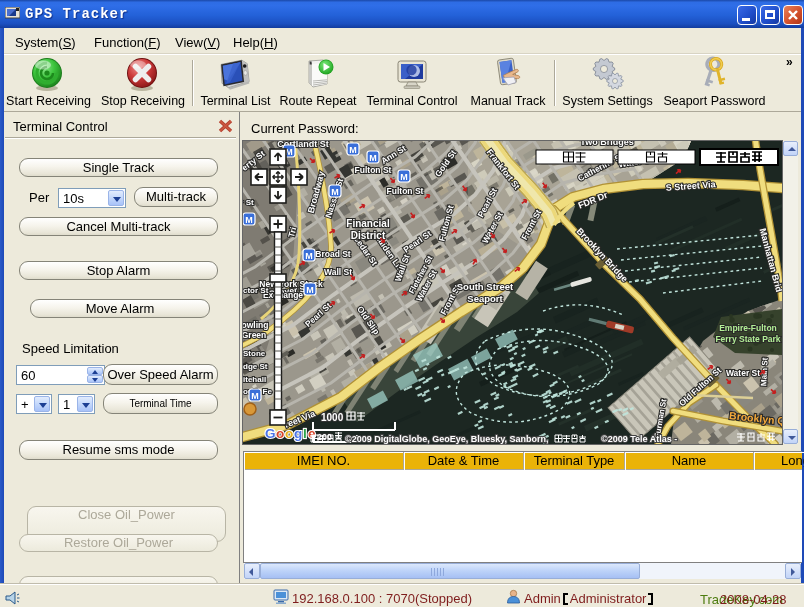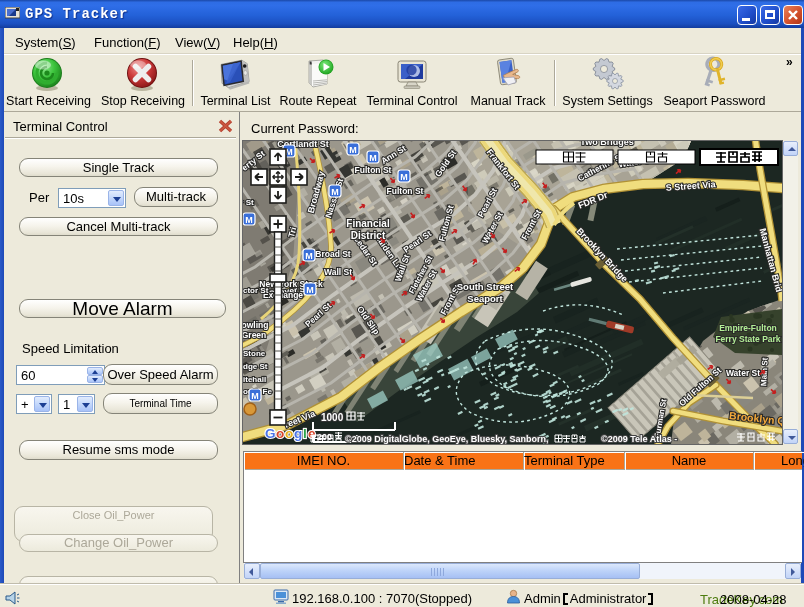--- a/index.html
+++ b/index.html
@@ -13,21 +13,21 @@
 .tbi{text-align:center;font:12.5px "Liberation Sans";color:#000}
 #main{left:0;top:111px;width:804px;height:473px;background:#edeadb;border-top:1px solid #aca899}
 #lblue{left:0;top:28px;width:4px;height:579px;background:linear-gradient(90deg,#2a5ac8,#1e4ab8)}
 #rblue{left:801px;top:28px;width:3px;height:579px;background:#1e4ab8}
 .btn{background:linear-gradient(180deg,#ffffff 0%,#f6f4ec 45%,#e9e6d8 85%,#dfdccc 100%);border:1px solid #858478;border-radius:9px;font:13px "Liberation Sans";color:#000;text-align:center}
 .btn.dis{color:#aca899;border-color:#b8b5a5;background:linear-gradient(180deg,#f8f6ee,#eceadc)}
 .combo{background:#fff;border:1px solid #7f9db9;font:13px "Liberation Sans"}
 .cbtn{position:absolute;right:1px;top:1px;bottom:1px;width:16px;background:linear-gradient(180deg,#e2ecfd 0%,#c4d8fb 50%,#a8c2f8 100%);border:1px solid #9ab4e8;border-radius:2px}
 .arrow-dn{position:absolute;left:4px;top:6px;width:0;height:0;border-left:4px solid transparent;border-right:4px solid transparent;border-top:5px solid #1c3f94}
 #statusbar{left:0;top:584px;width:804px;height:23px;background:#edeadb;border-top:1px solid #fff;box-shadow:0 -1px 0 #c0bcac}
-.sbtxt{font:13px "Liberation Sans";color:#000000}
+.sbtxt{font:13px "Liberation Sans";color:#7f1d1d}
 svg{display:block}
 </style></head><body>
 <div id="win">
 
 <div id="title" class="abs"></div>
 <div class="abs" style="left:5px;top:7px;width:15px;height:13px">
 <svg width="15" height="13">
         <rect x="0" y="0" width="15" height="11" fill="#e8e4d8" stroke="#404040"></rect>
         <rect x="2" y="2" width="9" height="7" fill="#1a3a8c"></rect>
         <path d="M2,2 l9,0 l-7,7 l-2,0 z" fill="#4a6fd0"></path>
@@ -187,21 +187,22 @@
 <div class="abs btn" style="left:19px;top:158px;width:199px;height:19px;line-height:17px;font-size:13px">Single Track</div>
 <div class="abs" style="left:29px;top:190px;font:13px 'Liberation Sans'">Per</div>
 <div class="abs combo" style="left:58px;top:188px;width:68px;height:20px">
       <span style="position:absolute;left:4px;top:2px">10s</span>
       <div class="cbtn">
         <div class="arrow-dn"></div>
       </div>
     </div>
 <div class="abs btn" style="left:134px;top:187px;width:84px;height:20px;line-height:18px;font-size:13px">Multi-track</div>
 <div class="abs btn" style="left:19px;top:217px;width:199px;height:19px;line-height:17px;font-size:13px">Cancel Multi-track</div>
-<div class="abs btn" style="left:19px;top:299px;width:207px;height:19px;line-height:17px;font-size:19px">Move Alarm</div>
+<div class="abs btn" style="left:19px;top:261px;width:199px;height:19px;line-height:17px;font-size:13px">Stop Alarm</div>
+<div class="abs btn" style="left:30px;top:299px;width:180px;height:19px;line-height:17px;font-size:13px">Move Alarm</div>
 <div class="abs" style="left:22px;top:341px;font:13px 'Liberation Sans'">Speed Limitation</div>
 <div class="abs combo" style="left:16px;top:365px;width:89px;height:20px">
       <span style="position:absolute;left:4px;top:2px">60</span>
 <div class="cbtn" style="height:8px;bottom:auto">
         <div style="position:absolute;left:4px;top:2px;width:0;height:0;border-left:3.5px solid transparent;border-right:3.5px solid transparent;border-bottom:4px solid #1c3f94"></div>
       </div>
 <div class="cbtn" style="top:auto;height:8px">
         <div style="position:absolute;left:4px;top:2px;width:0;height:0;border-left:3.5px solid transparent;border-right:3.5px solid transparent;border-top:4px solid #1c3f94"></div>
       </div>
     </div>
@@ -213,22 +214,22 @@
       </div>
     </div>
 <div class="abs combo" style="left:58px;top:394px;width:37px;height:20px">
       <span style="position:absolute;left:4px;top:2px">1</span>
       <div class="cbtn">
         <div class="arrow-dn"></div>
       </div>
     </div>
 <div class="abs btn" style="left:103px;top:393px;width:115px;height:21px;line-height:19px;font-size:10px">Terminal Time</div>
 <div class="abs btn" style="left:19px;top:440px;width:199px;height:20px;line-height:18px;font-size:13px">Resume sms mode</div>
-<div class="abs btn dis" style="left:14px;top:506px;width:199px;height:36px;line-height:16px;font-size:11px">Close Oil_Power</div>
-<div class="abs btn dis" style="left:19px;top:534px;width:199px;height:18px;line-height:16px;font-size:13px">Change Oil_Power</div>
+<div class="abs btn dis" style="left:27px;top:506px;width:199px;height:36px;line-height:16px;font-size:13px">Close Oil_Power</div>
+<div class="abs btn dis" style="left:19px;top:534px;width:199px;height:18px;line-height:16px;font-size:13px">Restore Oil_Power</div>
 <div class="abs" style="left:19px;top:576px;width:199px;height:8px;overflow:hidden">
       <div class="btn dis" style="left:0px;top:0px;width:199px;height:18px;line-height:16px;font-size:13px"></div>
     </div>
 <div class="abs" style="left:239px;top:112px;width:1px;height:472px;background:#808080"></div>
 <div class="abs" style="left:251px;top:121px;font:13px 'Liberation Sans'">Current Password:</div>
 <div class="abs" style="left:243px;top:141px;width:539px;height:303px;outline:1px solid #666">
 <svg width="539" height="303" viewBox="0 0 539 303">
         <defs>
           <clipPath id="cityclip">
             <polygon points="0,0 448,0 440,18 415,34 400,43 360,48 330,56 311,68 298,103 280,127 258,146 218,171 177,198 137,226 98,256 44,284 -4,297 0,303 -10,303 -10,0"></polygon>
@@ -1635,24 +1636,24 @@
     </div>
 <div class="abs" style="left:783px;top:141px;width:15px;height:303px;background:#f2f1e8">
 <div style="position:absolute;top:0;width:15px;height:15px;background:linear-gradient(180deg,#e8effc,#c2d4f8);border:1px solid #98aed8;border-radius:2px">
         <div style="position:absolute;left:3.5px;top:5px;width:0;height:0;border-left:4px solid transparent;border-right:4px solid transparent;border-bottom:4px solid #40599a"></div>
       </div>
 <div style="position:absolute;bottom:0;width:15px;height:15px;background:linear-gradient(180deg,#e8effc,#c2d4f8);border:1px solid #98aed8;border-radius:2px">
         <div style="position:absolute;left:3.5px;top:6px;width:0;height:0;border-left:4px solid transparent;border-right:4px solid transparent;border-top:4px solid #40599a"></div>
       </div>
 </div>
 <div class="abs" style="left:243px;top:451px;width:559px;height:112px;background:#fff;border:1px solid #808080;border-right:none">
-<div style="position:relative;height:18px;background:#f97316;border-bottom:1px solid #aca899">
+<div style="position:relative;height:18px;background:#eab308;border-bottom:1px solid #aca899">
         <div style="position:absolute;left:0px;top:0;width:160px;height:18px;border-right:1px solid #aca899;box-shadow:inset 1px 1px 0 #fff;font:13px 'Liberation Sans';text-align:center;line-height:18px;box-sizing:border-box">IMEI NO.</div>
-        <div style="position:absolute;left:160px;top:0;width:120px;height:18px;border-right:1px solid #aca899;box-shadow:inset 1px 1px 0 #fff;font:13px 'Liberation Sans';text-align:left;line-height:18px;box-sizing:border-box">Date &amp; Time</div>
-        <div style="position:absolute;left:280px;top:0;width:101px;height:18px;border-right:1px solid #aca899;box-shadow:inset 1px 1px 0 #fff;font:13px 'Liberation Sans';text-align:left;line-height:18px;box-sizing:border-box">Terminal Type</div>
+        <div style="position:absolute;left:160px;top:0;width:120px;height:18px;border-right:1px solid #aca899;box-shadow:inset 1px 1px 0 #fff;font:13px 'Liberation Sans';text-align:center;line-height:18px;box-sizing:border-box">Date &amp; Time</div>
+        <div style="position:absolute;left:280px;top:0;width:101px;height:18px;border-right:1px solid #aca899;box-shadow:inset 1px 1px 0 #fff;font:13px 'Liberation Sans';text-align:center;line-height:18px;box-sizing:border-box">Terminal Type</div>
         <div style="position:absolute;left:381px;top:0;width:129px;height:18px;border-right:1px solid #aca899;box-shadow:inset 1px 1px 0 #fff;font:13px 'Liberation Sans';text-align:center;line-height:18px;box-sizing:border-box">Name</div>
         <div style="position:absolute;left:510px;top:0;width:112px;height:18px;border-right:1px solid #aca899;box-shadow:inset 1px 1px 0 #fff;font:13px 'Liberation Sans';text-align:center;line-height:18px;box-sizing:border-box">Longitude</div>
       </div>
     </div>
 <div class="abs" style="left:244px;top:563px;width:557px;height:16px;background:#f0f4fb">
 <div style="position:absolute;left:0;top:0;width:16px;height:16px;background:linear-gradient(180deg,#e8effc,#c2d4f8);border:1px solid #98aed8;border-radius:2px">
         <div style="position:absolute;left:4px;top:3.5px;width:0;height:0;border-top:4px solid transparent;border-bottom:4px solid transparent;border-right:4px solid #40599a"></div>
       </div>
 <div style="position:absolute;right:0;top:0;width:16px;height:16px;background:linear-gradient(180deg,#e8effc,#c2d4f8);border:1px solid #98aed8;border-radius:2px">
         <div style="position:absolute;left:5px;top:3.5px;width:0;height:0;border-top:4px solid transparent;border-bottom:4px solid transparent;border-left:4px solid #40599a"></div>

